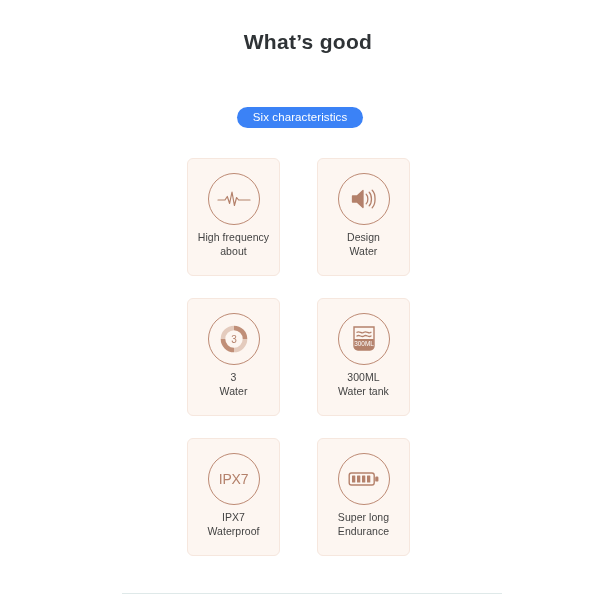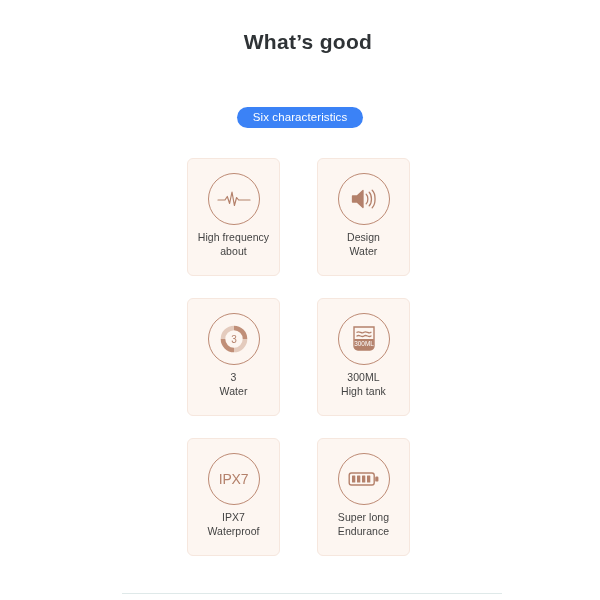--- a/index.html
+++ b/index.html
@@ -190,21 +190,21 @@
         <svg width="28" height="30" viewBox="0 0 28 30" fill="none">
           <path d="M4 3 H24 V22 A4 4 0 0 1 20 26 H8 A4 4 0 0 1 4 22 Z" fill="none" stroke="#b4816b" stroke-width="1.4"></path>
           <path d="M4.2 15 H23.8 V22 A4 4 0 0 1 19.8 26 H8.2 A4 4 0 0 1 4.2 22 Z" fill="#b4816b"></path>
           <path d="M7 8.3 C9.4 6.4 11.6 10.2 14 8.3 C16.4 6.4 18.6 10.2 21 8.3" fill="none" stroke="#b4816b" stroke-width="1.3" stroke-linecap="round"></path>
           <path d="M7 12 C9.4 10.1 11.6 13.9 14 12 C16.4 10.1 18.6 13.9 21 12" fill="none" stroke="#b4816b" stroke-width="1.3" stroke-linecap="round"></path>
           <text x="14" y="22.4" text-anchor="middle" font-family="Liberation Sans, sans-serif" font-size="6.4" fill="#ffffff">300ML</text>
         </svg>
       </div>
       <div class="card-label">
         <span>300ML</span>
-        <span class="l2">High tank</span>
+        <span class="l2">Water tank</span>
       </div>
     </div>
 
     <div class="card">
       <div class="icon-circle">
         <span class="icon-text">IPX7</span>
       </div>
       <div class="card-label">
         <span>IPX7</span>
         <span class="l2">Waterproof</span>

